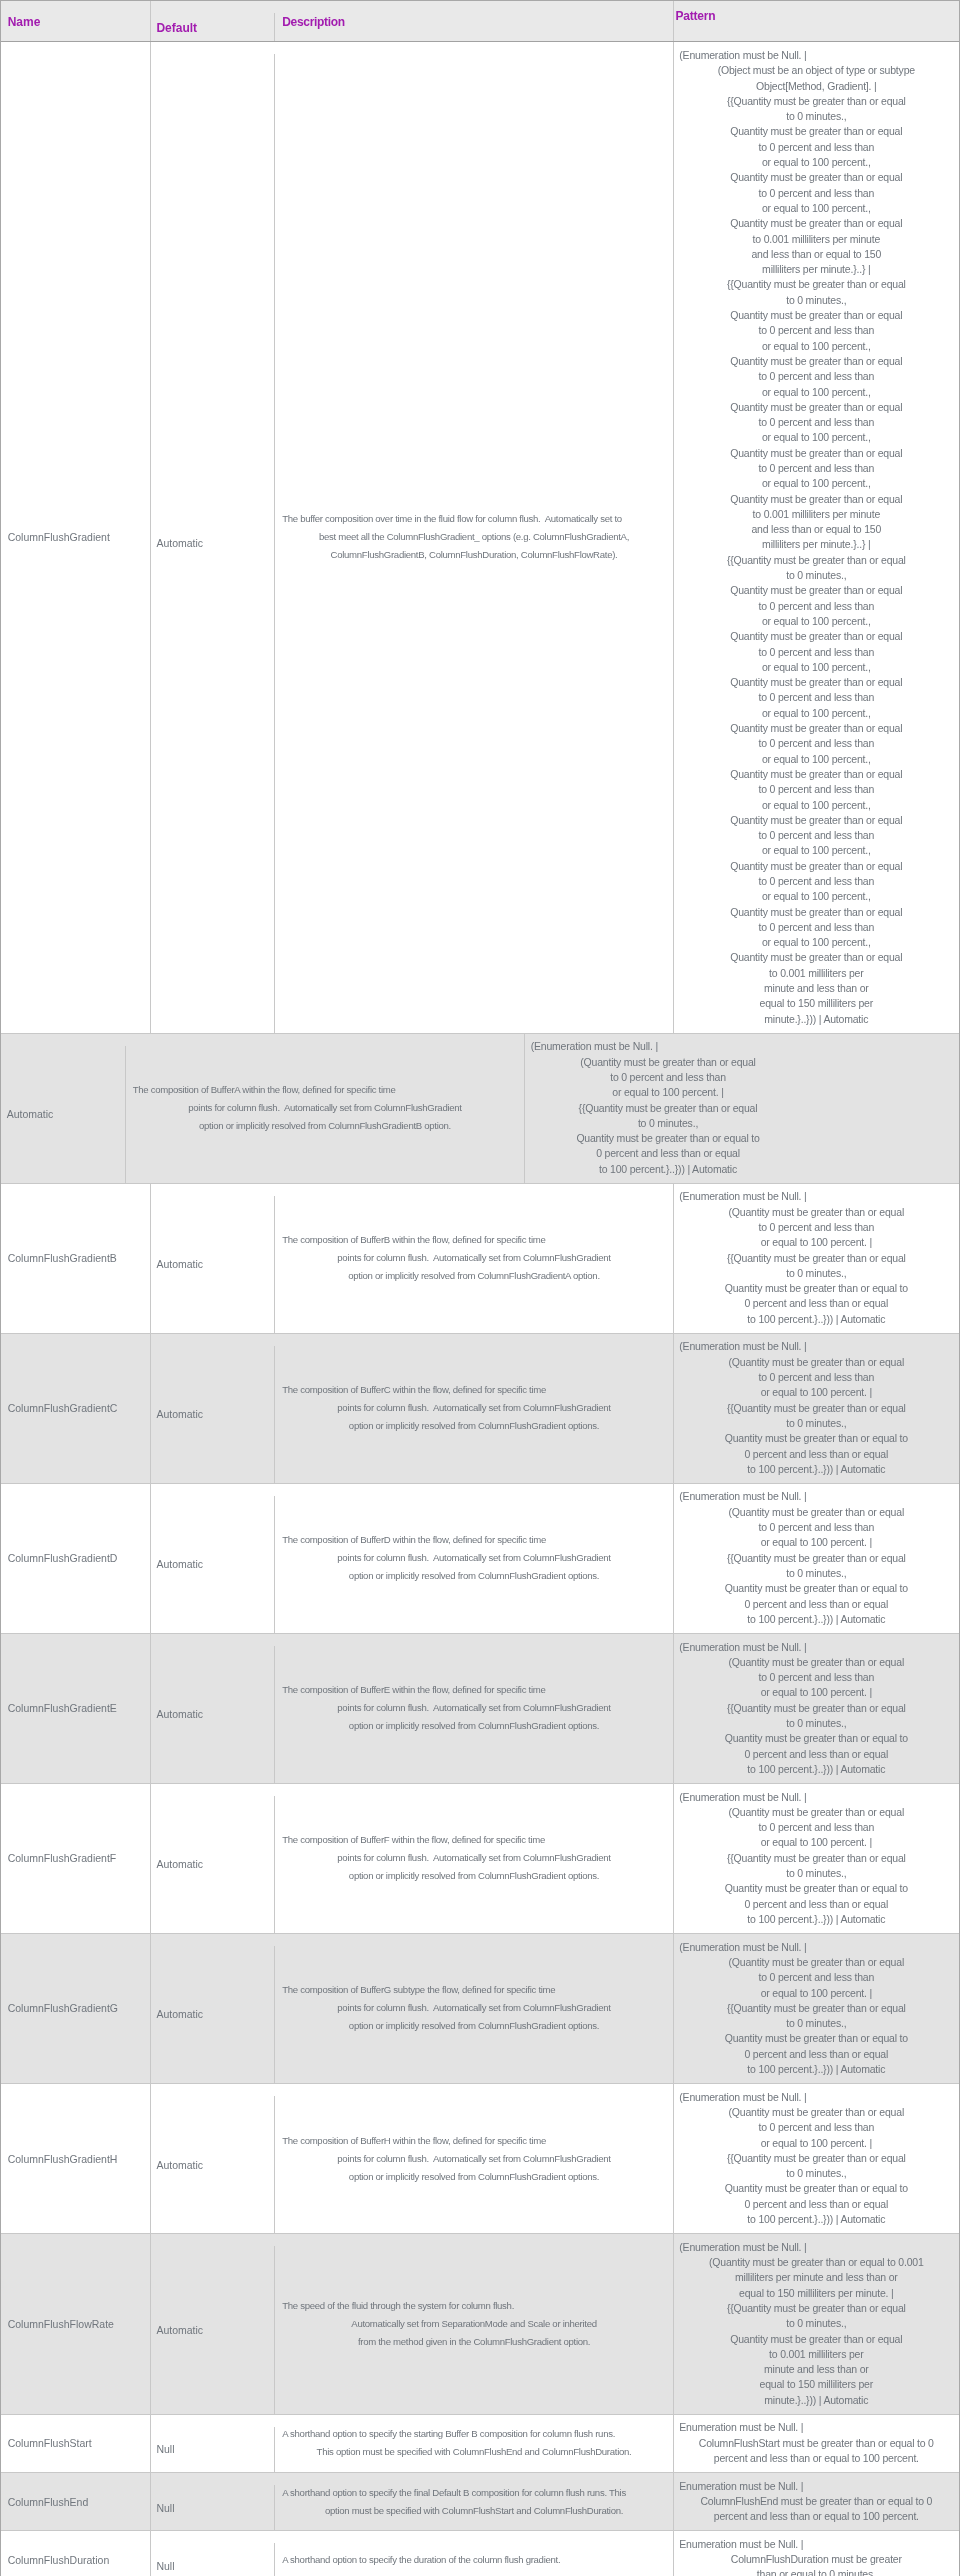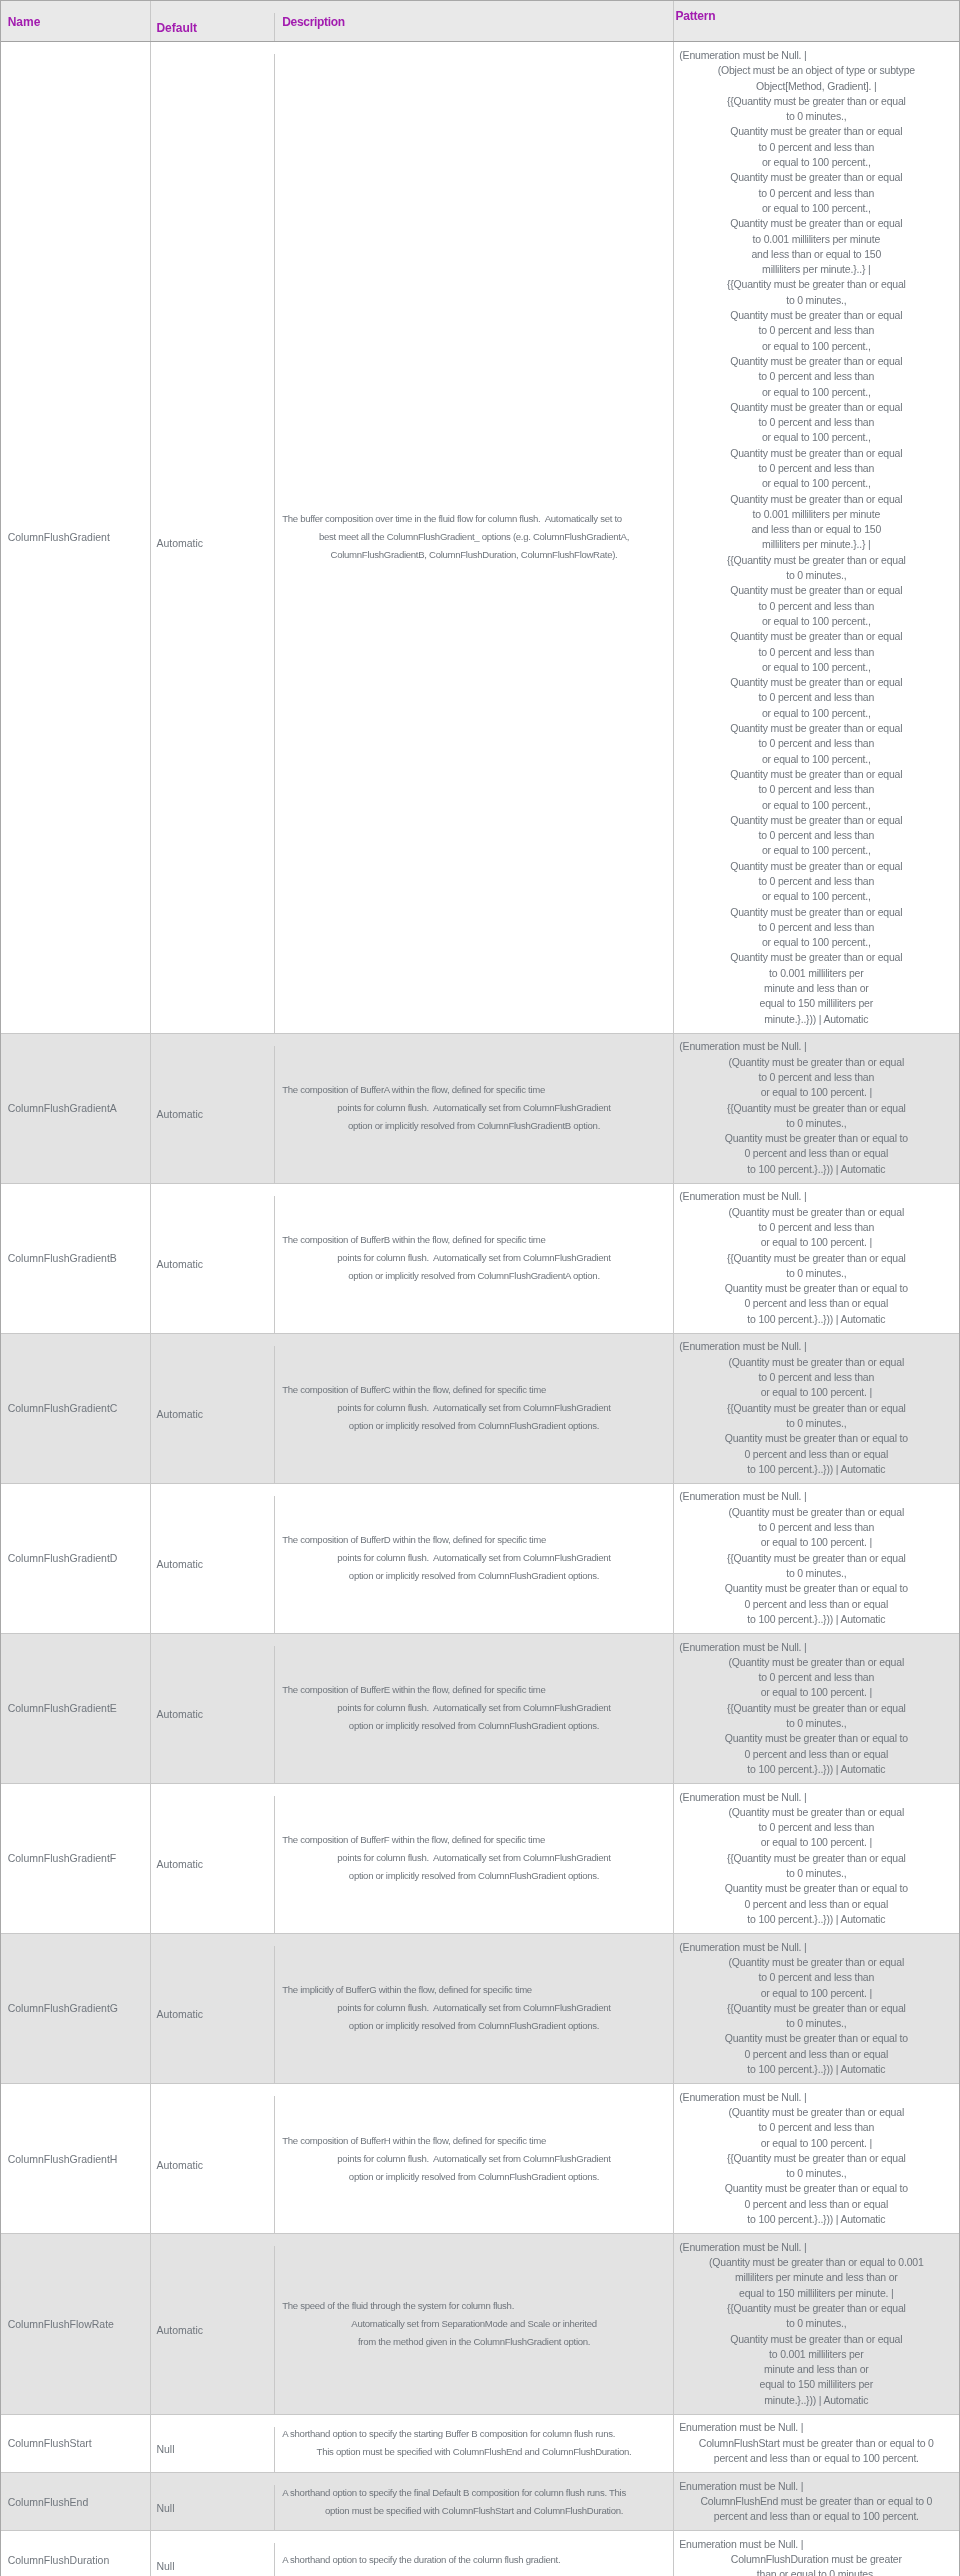--- a/index.html
+++ b/index.html
@@ -158,23 +158,20 @@
             <div class="ln">or equal to 100 percent.,</div>
             <div class="ln">Quantity must be greater than or equal</div>
             <div class="ln">to 0.001 milliliters per</div>
             <div class="ln">minute and less than or</div>
             <div class="ln">equal to 150 milliliters per</div>
             <div class="ln">minute.}..})) | Automatic</div>
           </div>
     </div>
   </div>
       <div class="row shade">
-    <div class="cell c-name">
-      <span>ColumnFlushGradientA</span>
-    </div>
     <div class="cell c-default">
       <span>Automatic</span>
     </div>
     <div class="cell c-desc">
       <div>
             <div class="ln first">The composition of BufferA within the flow, defined for specific time</div>
             <div class="ln">points for column flush.  Automatically set from ColumnFlushGradient</div>
             <div class="ln">option or implicitly resolved from ColumnFlushGradientB option.</div>
           </div>
     </div>
@@ -334,21 +331,21 @@
   </div>
       <div class="row shade">
     <div class="cell c-name">
       <span>ColumnFlushGradientG</span>
     </div>
     <div class="cell c-default">
       <span>Automatic</span>
     </div>
     <div class="cell c-desc">
       <div>
-            <div class="ln first">The implicitly of BufferG within the flow, defined for specific time</div>
+            <div class="ln first">The composition of BufferG subtype the flow, defined for specific time</div>
             <div class="ln">points for column flush.  Automatically set from ColumnFlushGradient</div>
             <div class="ln">option or implicitly resolved from ColumnFlushGradient options.</div>
           </div>
     </div>
     <div class="cell c-pattern">
       <div>
             <div class="ln first">(Enumeration must be Null. |</div>
             <div class="ln">(Quantity must be greater than or equal</div>
             <div class="ln">to 0 percent and less than</div>
             <div class="ln">or equal to 100 percent. |</div>

